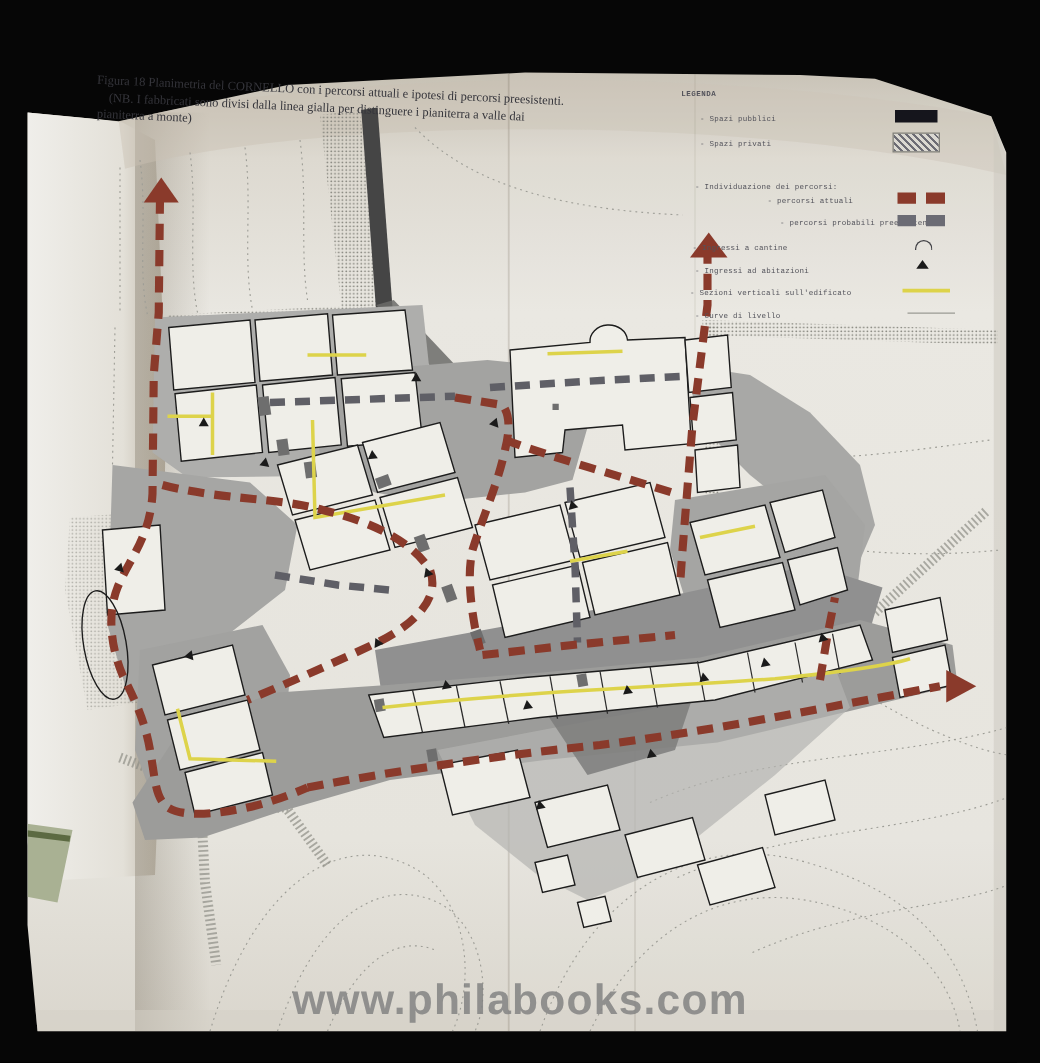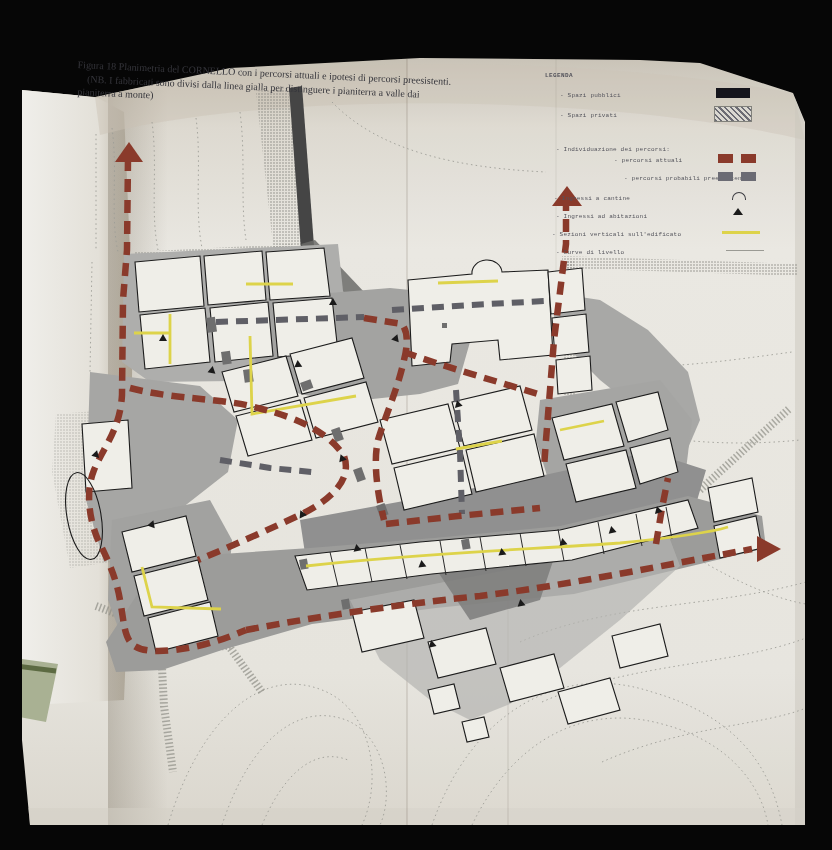--- a/index.html
+++ b/index.html
@@ -304,14 +304,15 @@
   <div class="sw sw-solid" style="left:176px;top:22px"></div>
   <div class="sw sw-hatch" style="left:174px;top:40px"></div>
   <div class="sw sw-dash-red" style="left:178px;top:88px"></div>
   <div class="sw sw-dash-gray" style="left:178px;top:106px"></div>
   <div class="sw sw-arch" style="left:192px;top:126px"></div>
   <div class="sw sw-tri" style="left:193px;top:142px"></div>
   <div class="sw sw-yline" style="left:182px;top:165px"></div>
   <div class="sw sw-gline" style="left:186px;top:184px"></div>
 </div>
 
+<div class="watermark">www.philabooks.com</div>
 
 </div>
 
 </body></html>

